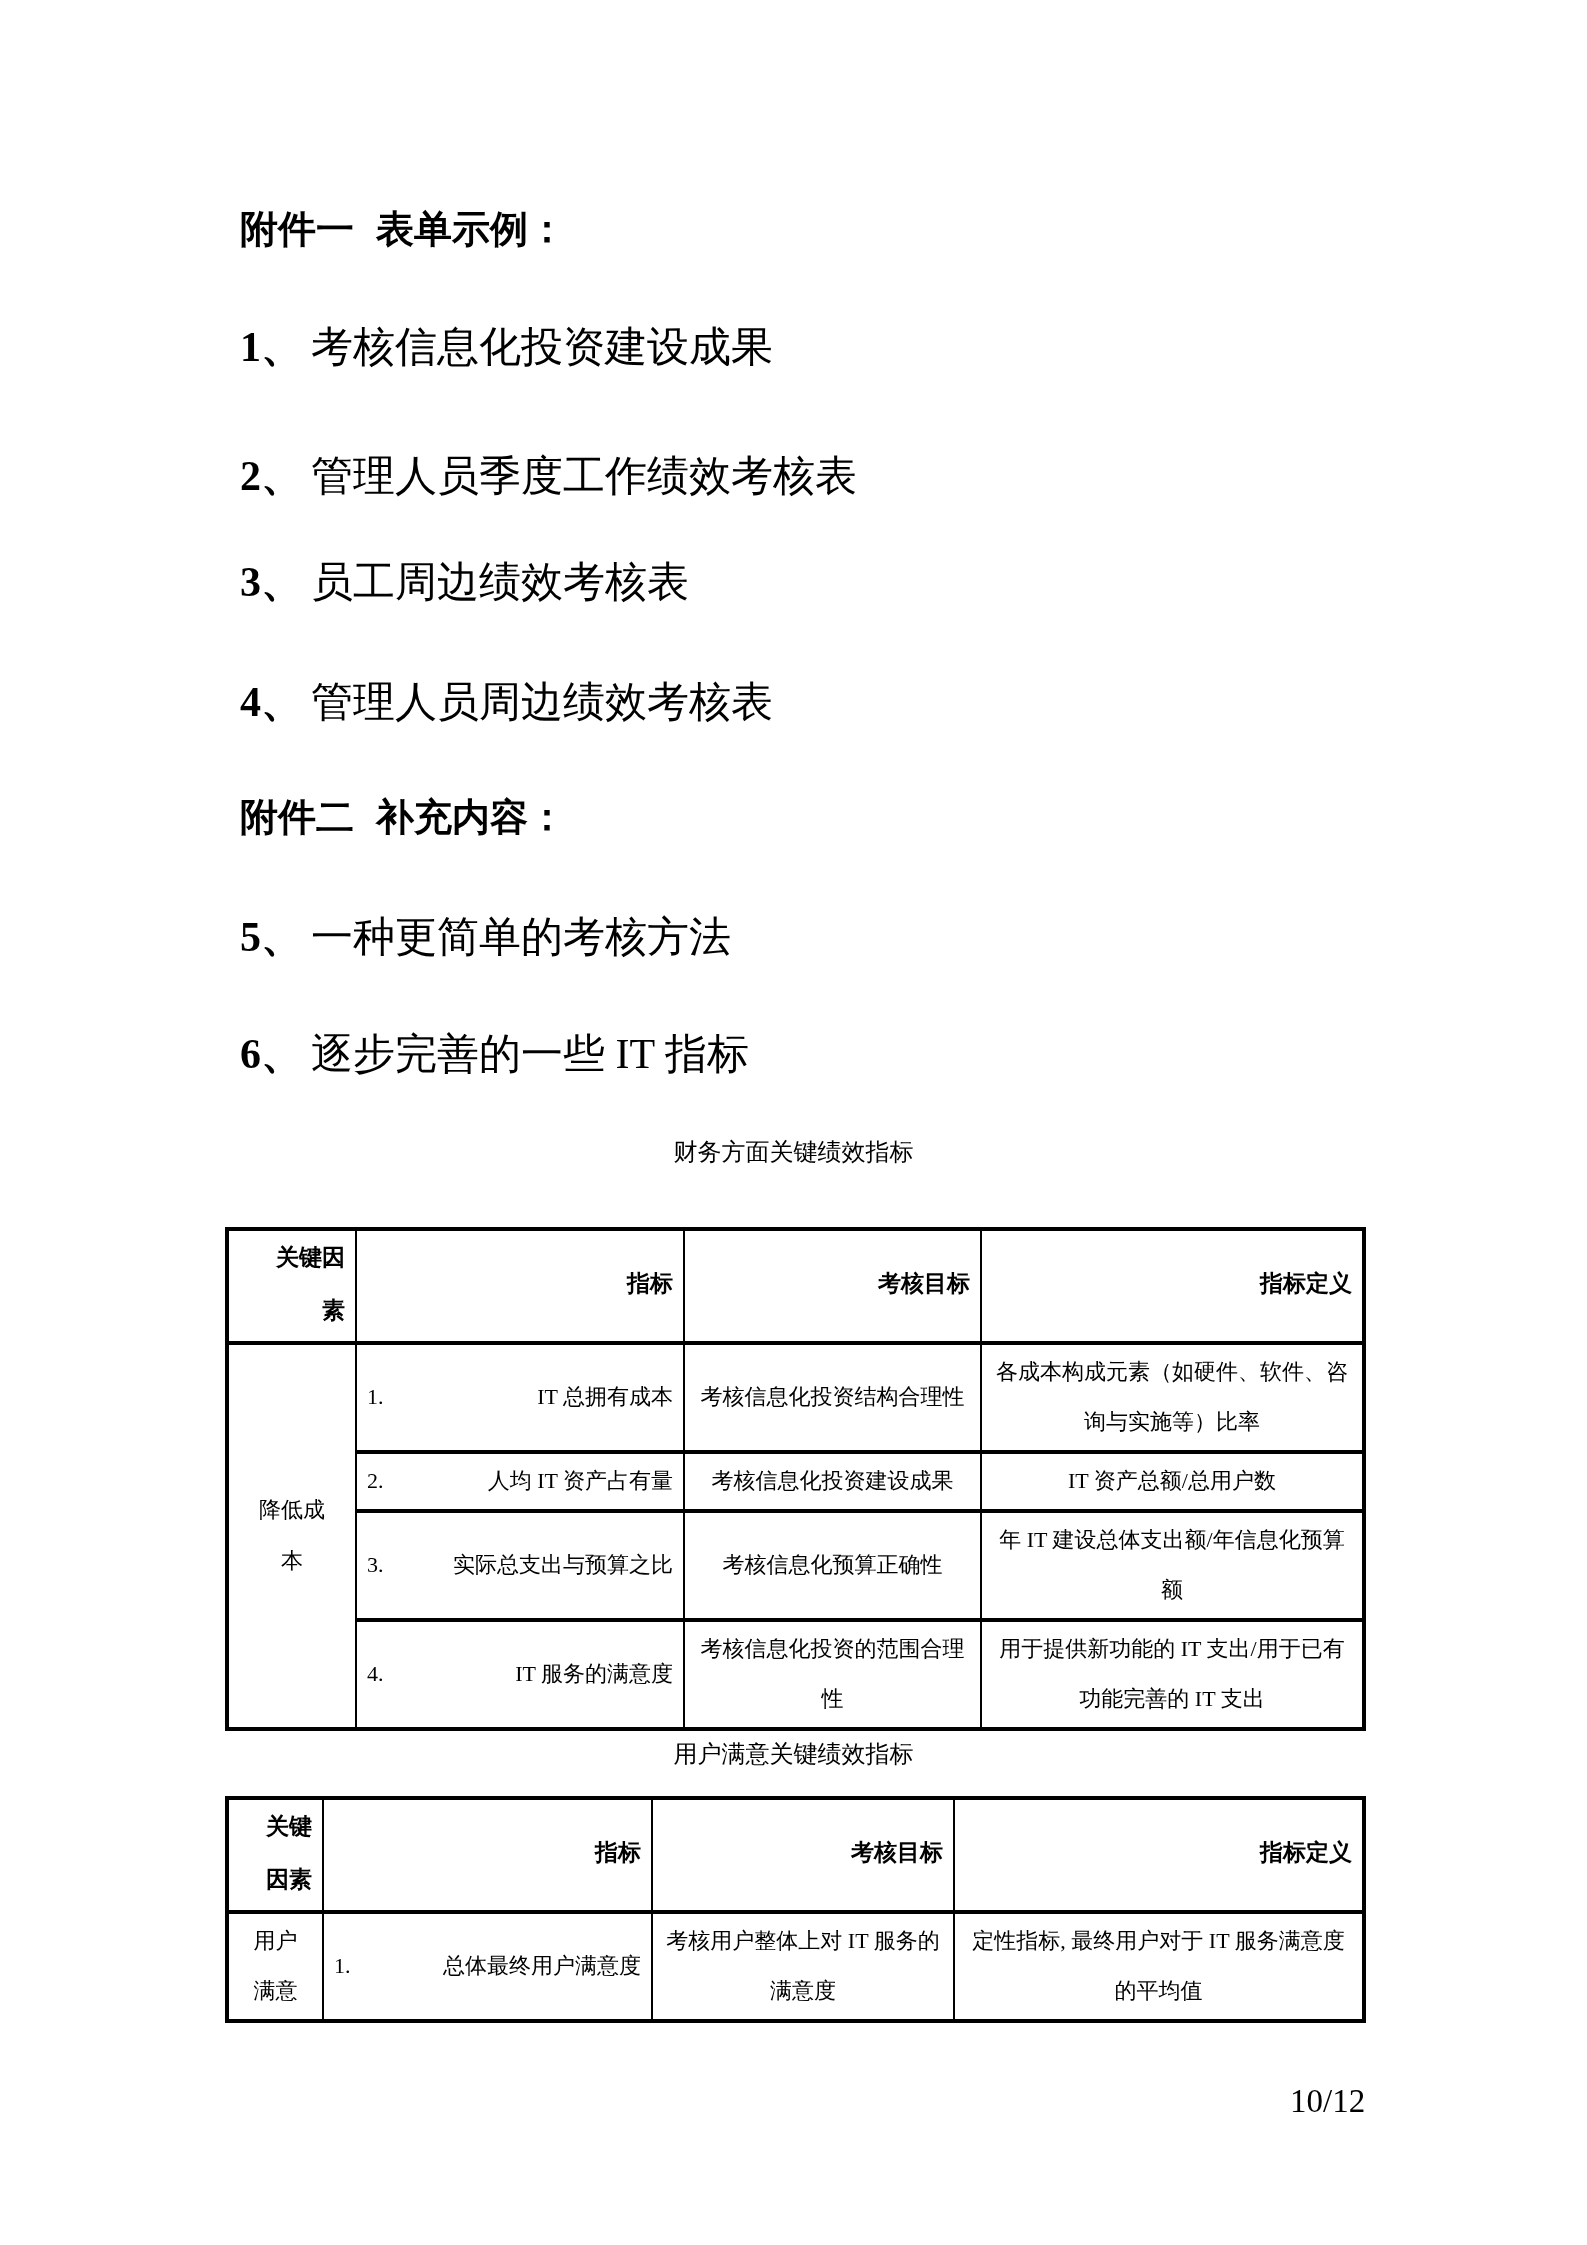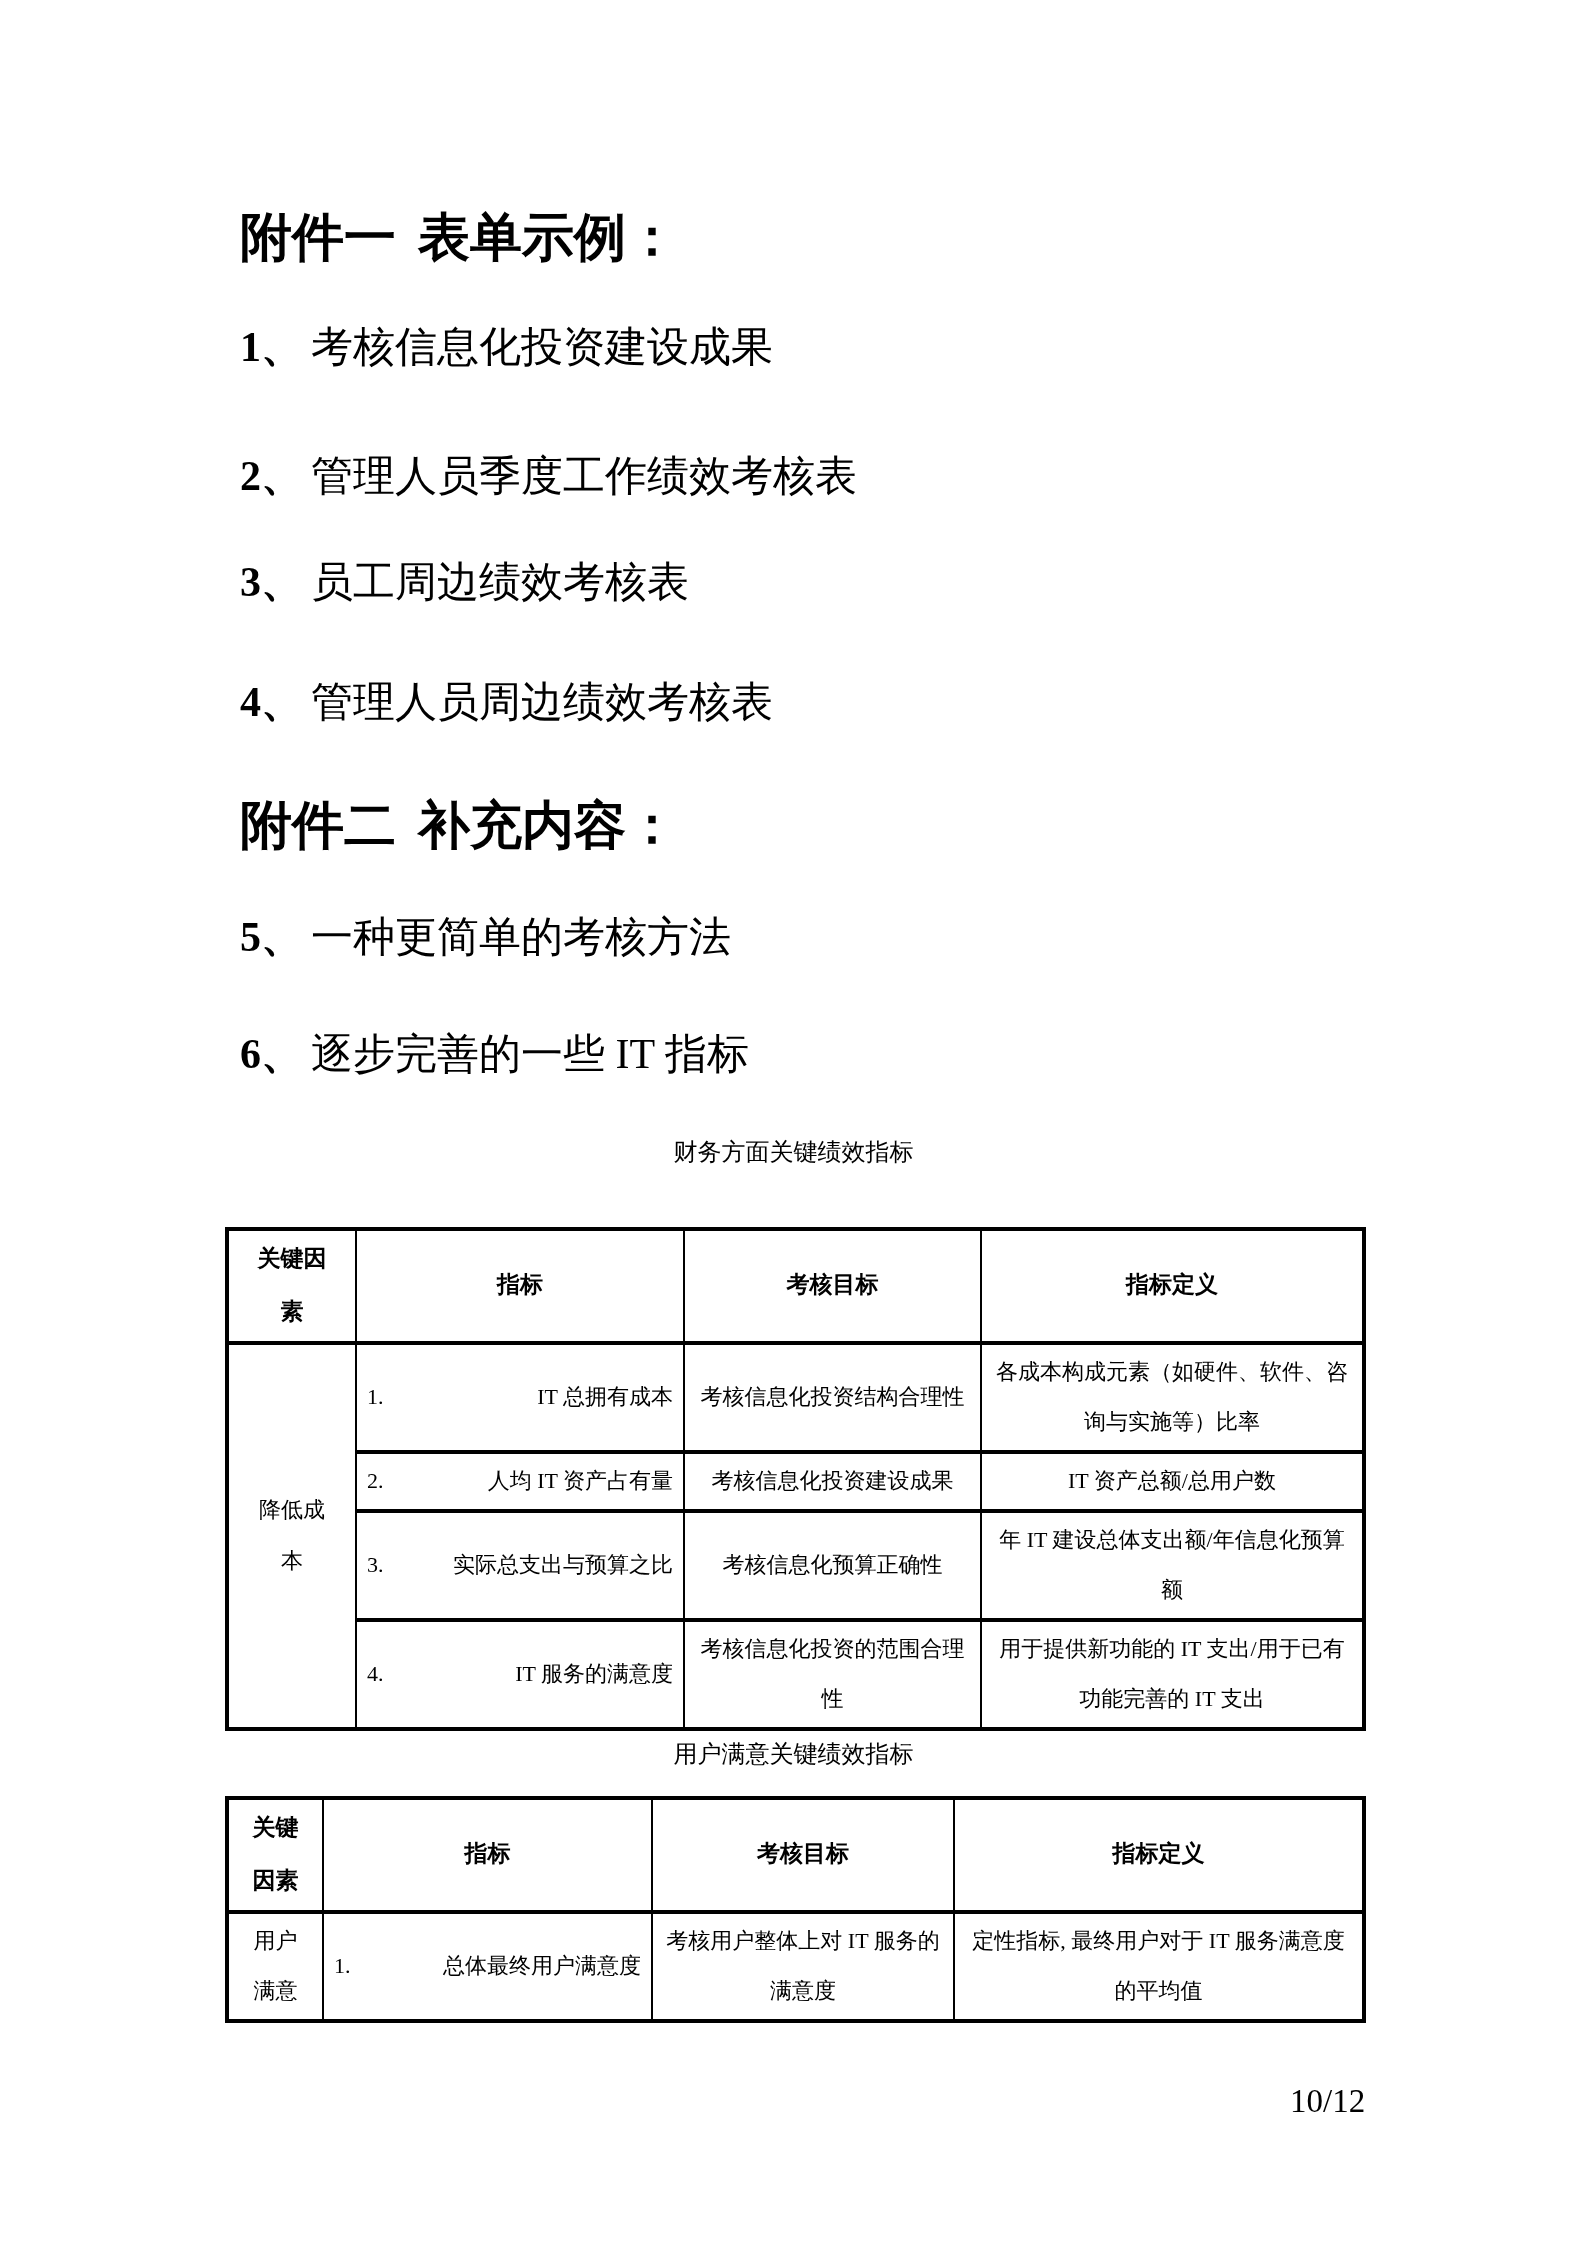--- a/index.html
+++ b/index.html
@@ -11,21 +11,21 @@
     background: #ffffff;
     color: #000000;
     font-family: "Liberation Serif", "DejaVu Serif", serif;
     overflow: hidden;
   }
   .h-attach {
     position: absolute;
     left: 240px;
     font-family: "Liberation Sans", "DejaVu Sans", sans-serif;
     font-weight: 700;
-    font-size: 52px;
+    font-size: 38px;
     line-height: 1.15;
     white-space: nowrap;
   }
   .h-attach .h-title { margin-left: 22px; }
   .toc-item {
     position: absolute;
     left: 240px;
     font-size: 42px;
     line-height: 1.15;
     white-space: nowrap;
@@ -49,24 +49,24 @@
     font-size: 22px;
   }
   .kpi th, .kpi td {
     border: solid #000;
     border-width: 4px 2px;
     vertical-align: middle;
     padding: 2px 10px;
     line-height: 2.3;
   }
   .kpi th {
-    font-family: Liberation Serif, serif;
+    font-family: Liberation Mono, monospace;
     font-size: 23px;
     font-weight: 700;
-    text-align: center;
+    text-align: right;
   }
   .ln { display: block; }
   .ctr { text-align: center; }
   td.group { text-align: center; }
   .ind-flex { display: flex; align-items: flex-start; }
   .ind-flex .num { flex: 0 0 62px; }
   .ind-flex .itxt { flex: 1; text-align: right; }
   .page-num {
     position: absolute;
     top: 2082px;

